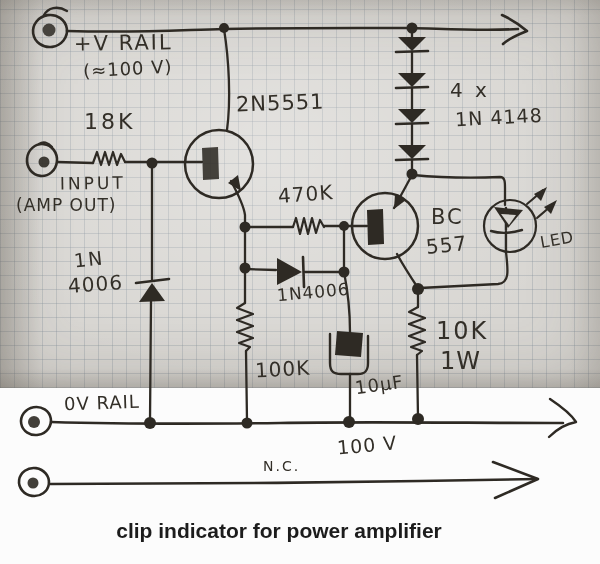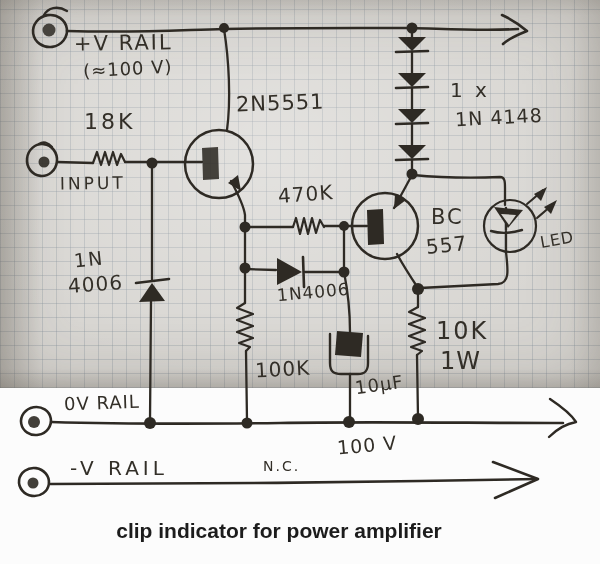--- a/index.html
+++ b/index.html
@@ -156,33 +156,33 @@
         <circle cx="349" cy="422" r="6"></circle>
         <circle cx="418" cy="419" r="6"></circle>
       </g>
     </svg>
 
     <div class="lbl" style="left:74px;top:33px;font-size:21px;letter-spacing:2px;transform:rotate(-1deg);">+V RAIL</div>
     <div class="lbl" style="left:83px;top:60px;font-size:18px;letter-spacing:1px;transform:rotate(-3deg);">(≈100 V)</div>
     <div class="lbl" style="left:84px;top:111px;font-size:22px;letter-spacing:3px;">18K</div>
     <div class="lbl" style="left:236px;top:93px;font-size:21px;letter-spacing:1px;transform:rotate(-2deg);">2N5551</div>
     <div class="lbl" style="left:60px;top:175px;font-size:17px;letter-spacing:3px;transform:rotate(-1deg);">INPUT</div>
+    <div class="lbl" style="left:16px;top:197px;font-size:17px;letter-spacing:1px;">(AMP OUT)</div>
     <div class="lbl" style="left:74px;top:250px;font-size:19px;letter-spacing:2px;transform:rotate(-6deg);">1N</div>
     <div class="lbl" style="left:68px;top:274px;font-size:20px;letter-spacing:1px;transform:rotate(-4deg);">4006</div>
     <div class="lbl" style="left:278px;top:184px;font-size:20px;letter-spacing:1px;transform:rotate(-4deg);">470K</div>
-    <div class="lbl" style="left:450px;top:80px;font-size:20px;letter-spacing:3px;">1 x</div>
+    <div class="lbl" style="left:450px;top:80px;font-size:20px;letter-spacing:3px;">4 x</div>
     <div class="lbl" style="left:455px;top:108px;font-size:19px;letter-spacing:1px;transform:rotate(-3deg);">1N 4148</div>
     <div class="lbl" style="left:431px;top:207px;font-size:21px;letter-spacing:2px;">BC</div>
     <div class="lbl" style="left:426px;top:235px;font-size:20px;letter-spacing:1px;transform:rotate(-6deg);">557</div>
     <div class="lbl" style="left:540px;top:232px;font-size:16px;letter-spacing:1px;transform:rotate(-10deg);">LED</div>
     <div class="lbl" style="left:277px;top:284px;font-size:17px;letter-spacing:1px;transform:rotate(-5deg);">1N4006</div>
     <div class="lbl" style="left:255px;top:359px;font-size:20px;letter-spacing:1px;transform:rotate(-3deg);">100K</div>
     <div class="lbl" style="left:355px;top:376px;font-size:18px;letter-spacing:1px;transform:rotate(-8deg);">10µF</div>
     <div class="lbl" style="left:436px;top:319px;font-size:24px;letter-spacing:2px;">10K</div>
     <div class="lbl" style="left:440px;top:349px;font-size:24px;letter-spacing:1px;">1W</div>
     <div class="lbl" style="left:64px;top:394px;font-size:18px;letter-spacing:1px;transform:rotate(-2deg);">0V RAIL</div>
     <div class="lbl" style="left:337px;top:436px;font-size:19px;letter-spacing:1px;transform:rotate(-5deg);">100 V</div>
-    <div class="lbl" style="left:70px;top:458px;font-size:20px;letter-spacing:4px;">-V RAIL</div>
     <div class="lbl" style="left:263px;top:459px;font-size:14px;letter-spacing:2px;">N.C.</div>
   </div>
 
   <div class="caption">clip indicator for power amplifier</div>
 </div>
 
 </body></html>

